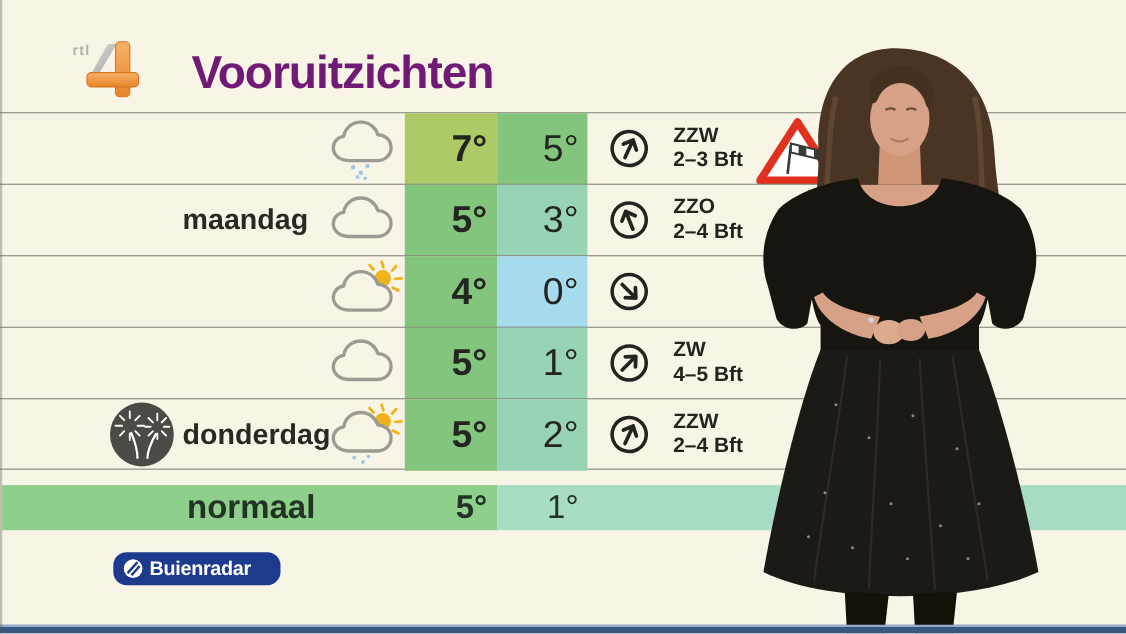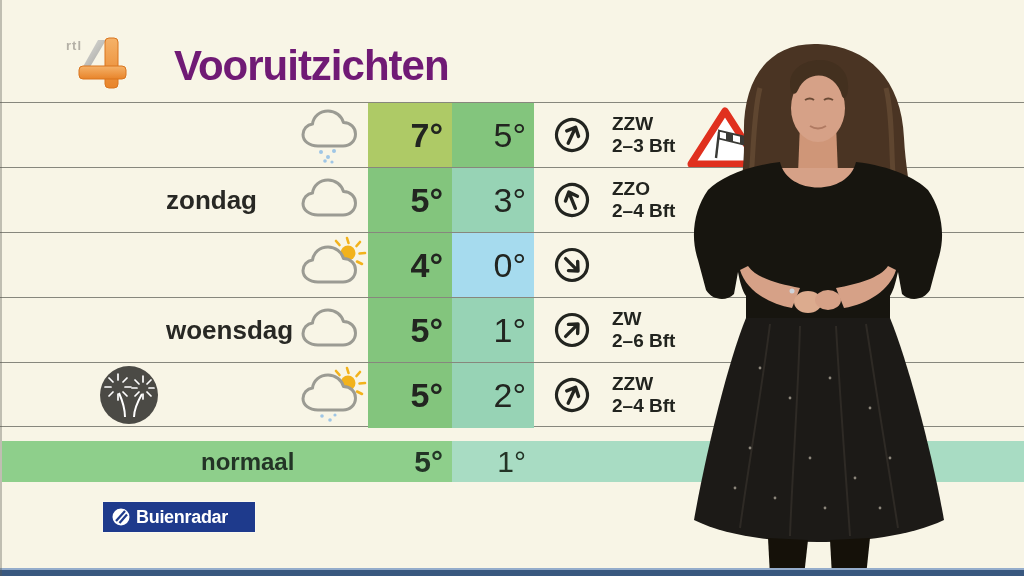--- a/index.html
+++ b/index.html
@@ -27,29 +27,29 @@
   .wtext { position:absolute; left:601px; top:50%; transform:translateY(-50%);
            font-size:19px; font-weight:600; color:#22241f; line-height:22px; white-space:nowrap;margin-left:11px; }
   .warn { position:absolute; left:686px; top:3px; width:78px; height:62px; }
   .fireworks { position:absolute; left:98px; top:1px; width:62px; height:62px; }
 
   
   .normal-band { position:absolute; top:441px; left:0; width:1024px; height:41px; }
   .nb-green { position:absolute; left:2px; top:0; width:450px; height:41px; }
   .nb-teal  { position:absolute; left:452px; top:0; width:572px; height:41px; }
   .nb-label { position:absolute; left:170px; top:50%; transform:translateY(-50%);
-              font-size:24px; font-weight:600; color:#233426;margin-left:31px; }
+              font-size:30px; font-weight:600; color:#233426; }
   .nb-tmax { position:absolute; left:368px; width:84px; height:41px; display:flex; align-items:center;
              justify-content:flex-end; padding-right:9px; font-size:30px; font-weight:bold; color:#233426; }
   .nb-tmin { position:absolute; left:452px; width:82px; height:41px; display:flex; align-items:center;
              justify-content:flex-end; padding-right:8px; font-size:30px; font-weight:400; color:#233426; }
 
   
   .br-logo { position:absolute; left:103px; top:502px; width:152px; height:30px; background:#1e3a8c;
-             display:flex; align-items:center; gap:5px; padding:0 8px; border-radius:0;
+             display:flex; align-items:center; gap:5px; padding:0 8px; border-radius:12px;
              box-shadow:0 0 0 1px rgba(255,255,255,.35); }
   .br-text { color:#ffffff; font-size:18px; font-weight:bold; letter-spacing:-0.3px; }
   .bottom-bar { position:absolute; left:0; bottom:0; width:1024px; height:8px;
                 background:#39587f; border-top:2px solid #94accb; }
   .left-edge { position:absolute; left:0; top:0; width:2px; height:576px; background:rgba(90,90,80,.35); }
 
   .presenter { position:absolute; left:640px; top:28px; width:320px; height:548px; }
 </style>
 </head>
 <body>
@@ -99,21 +99,21 @@
     <svg class="warn" viewBox="0 0 78 62">
       <path d="M39 5 L73 58 L5 58 Z" fill="#ffffff" stroke="#e0301e" stroke-width="7" stroke-linejoin="round"></path>
       <line x1="30" y1="52" x2="33" y2="26" stroke="#3a3a36" stroke-width="2.4"></line>
       <path d="M33 24.5 L60 31 L60 39 L33 32.5 Z" fill="#ffffff" stroke="#3a3a36" stroke-width="1.8"></path>
       <path d="M40 26.2 L40 34.2 L47 35.9 L47 27.9 Z" fill="#3a3a36"></path>
       <path d="M54 29.6 L54 37.6 L60 39 L60 31 Z" fill="#3a3a36"></path>
     </svg>
   </div>
 
   <div class="frow" style="top:167px">
-    <span class="day">zondag</span>
+    <span class="day">maandag</span>
     <svg class="wicon" viewBox="0 0 74 58">
       <path d="M24 44 C15 44 9 39 9 32.5 C9 27 13 22.7 18.5 22 C19.5 14.5 26 9 34 9 C41.5 9 47.5 13.8 49.5 20.5 C56.5 20.8 61.5 25.5 61.5 32 C61.5 39 56 44 49 44 Z" fill="none" stroke="#9b9b93" stroke-width="3" stroke-linejoin="round"></path>
     </svg>
     <div class="cell tmax" style="background: rgb(131, 197, 125);">5°</div>
     <div class="cell tmin" style="background: rgb(151, 211, 181);">3°</div>
     <svg class="warrow" viewBox="0 0 38 38" style="transform: translateY(-50%) rotate(-22deg);">
       <circle cx="19" cy="19" r="15.5" fill="none" stroke="#22241f" stroke-width="3.2"></circle>
       <path d="M19 28 L19 11 M12.5 17.5 L19 10.5 L25.5 17.5" fill="none" stroke="#22241f" stroke-width="3.4" stroke-linecap="round" stroke-linejoin="round"></path>
     </svg>
     <div class="wtext">
@@ -136,33 +136,32 @@
     </svg>
     <div class="cell tmax" style="background: rgb(131, 197, 125);">4°</div>
     <div class="cell tmin" style="background: rgb(166, 219, 238);">0°</div>
     <svg class="warrow" viewBox="0 0 38 38" style="transform: translateY(-50%) rotate(135deg);">
       <circle cx="19" cy="19" r="15.5" fill="none" stroke="#22241f" stroke-width="3.2"></circle>
       <path d="M19 28 L19 11 M12.5 17.5 L19 10.5 L25.5 17.5" fill="none" stroke="#22241f" stroke-width="3.4" stroke-linecap="round" stroke-linejoin="round"></path>
     </svg>
   </div>
 
   <div class="frow" style="top:297px">
-    <span class="day">woensdag</span>
     <svg class="wicon" viewBox="0 0 74 58">
       <path d="M24 44 C15 44 9 39 9 32.5 C9 27 13 22.7 18.5 22 C19.5 14.5 26 9 34 9 C41.5 9 47.5 13.8 49.5 20.5 C56.5 20.8 61.5 25.5 61.5 32 C61.5 39 56 44 49 44 Z" fill="none" stroke="#9b9b93" stroke-width="3" stroke-linejoin="round"></path>
     </svg>
     <div class="cell tmax" style="background: rgb(131, 197, 125);">5°</div>
     <div class="cell tmin" style="background: rgb(151, 211, 181);">1°</div>
     <svg class="warrow" viewBox="0 0 38 38" style="transform: translateY(-50%) rotate(45deg);">
       <circle cx="19" cy="19" r="15.5" fill="none" stroke="#22241f" stroke-width="3.2"></circle>
       <path d="M19 28 L19 11 M12.5 17.5 L19 10.5 L25.5 17.5" fill="none" stroke="#22241f" stroke-width="3.4" stroke-linecap="round" stroke-linejoin="round"></path>
     </svg>
     <div class="wtext">
       <div>ZW</div>
-      <div>2–6 Bft</div>
+      <div>4–5 Bft</div>
     </div>
   </div>
 
   <div class="frow last" style="top:362px">
     <svg class="fireworks" viewBox="0 0 62 62">
       <circle cx="31" cy="31" r="29" fill="#4b4a45"></circle>
       <path d="M27 53 C27 44 25 38 21 29" fill="none" stroke="#ffffff" stroke-width="2"></path>
       <path d="M36 53 C36 45 40 37 44 30" fill="none" stroke="#ffffff" stroke-width="2"></path>
       <g stroke="#ffffff" stroke-width="1.7" stroke-linecap="round">
         <line x1="20" y1="16" x2="20" y2="10"></line>
@@ -178,20 +177,21 @@
         <line x1="45" y1="18" x2="45" y2="12"></line>
           <line x1="45" y1="30" x2="45" y2="35"></line>
         <line x1="39" y1="24" x2="34" y2="24"></line>
           <line x1="51" y1="24" x2="56" y2="24"></line>
         <line x1="41" y1="20" x2="37" y2="16"></line>
           <line x1="49" y1="28" x2="53" y2="32"></line>
         <line x1="41" y1="28" x2="37" y2="32"></line>
           <line x1="49" y1="20" x2="53" y2="16"></line>
       </g>
     </svg>
+    <span class="day">donderdag</span>
     <svg class="wicon" viewBox="0 0 74 58">
       <g stroke="#f2b21c" stroke-width="2.6" stroke-linecap="round">
         <line x1="53" y1="2" x2="54.5" y2="7"></line>
           <line x1="66" y1="6" x2="62.5" y2="10"></line>
         <line x1="71" y1="17" x2="65.5" y2="17.5"></line>
           <line x1="68" y1="28" x2="63" y2="25.5"></line>
         <line x1="42" y1="5" x2="45.5" y2="9"></line>
       </g>
       <circle cx="54" cy="17" r="7.5" fill="#f2b21c"></circle>
       <path d="M24 44 C15 44 9 39 9 32.5 C9 27 13 22.7 18.5 22 C19.5 14.5 26 9 34 9 C41.5 9 47.5 13.8 49.5 20.5 C56.5 20.8 61.5 25.5 61.5 32 C61.5 39 56 44 49 44 Z" fill="#f8f5e6" stroke="#9b9b93" stroke-width="3" stroke-linejoin="round"></path>

